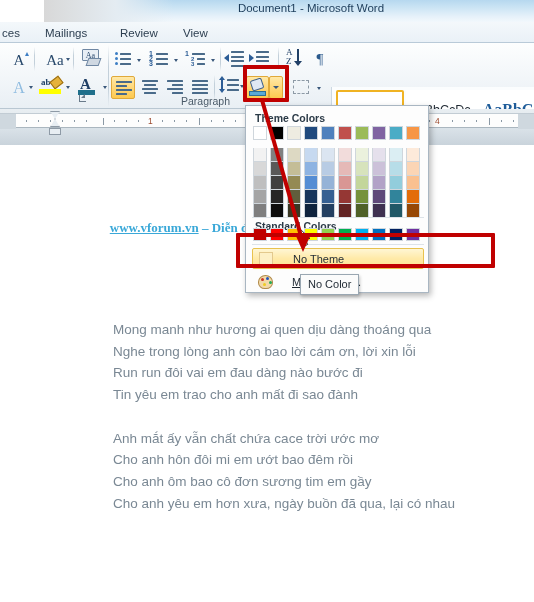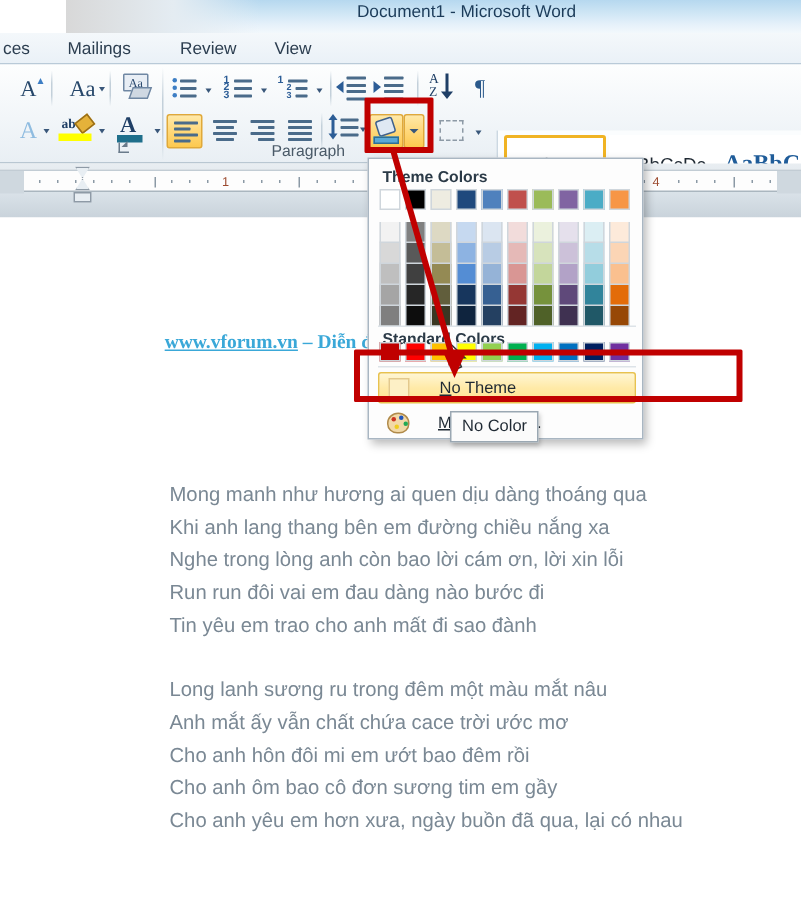--- a/index.html
+++ b/index.html
@@ -442,26 +442,24 @@
   </div>
 
   <div class="page">
 
     <div class="doc-header">
       <span class="url">www.vforum.vn</span><span> – Diễn đàn tin học, công nghệ, kiến thức</span>
     </div>
 
     <div class="lyrics">
       <div>Mong manh như hương ai quen dịu dàng thoáng qua</div>
-      <div>Khi anh lang thang bên em đường chiều nắng xa</div>
       <div>Nghe trong lòng anh còn bao lời cám ơn, lời xin lỗi</div>
       <div>Run run đôi vai em đau dàng nào bước đi</div>
       <div>Tin yêu em trao cho anh mất đi sao đành</div>
       <div class="blank">&nbsp;</div>
-      <div>Long lanh sương ru trong đêm một màu mắt nâu</div>
       <div>Anh mắt ấy vẫn chất chứa cace trời ước mơ</div>
       <div>Cho anh hôn đôi mi em ướt bao đêm rồi</div>
       <div>Cho anh ôm bao cô đơn sương tim em gầy</div>
       <div>Cho anh yêu em hơn xưa, ngày buồn đã qua, lại có nhau</div>
     </div>
   </div>
 
   <div class="dropdown">
     <div class="dd-title" style="top:6px;">Theme Colors</div>
     <div id="theme-grid">

